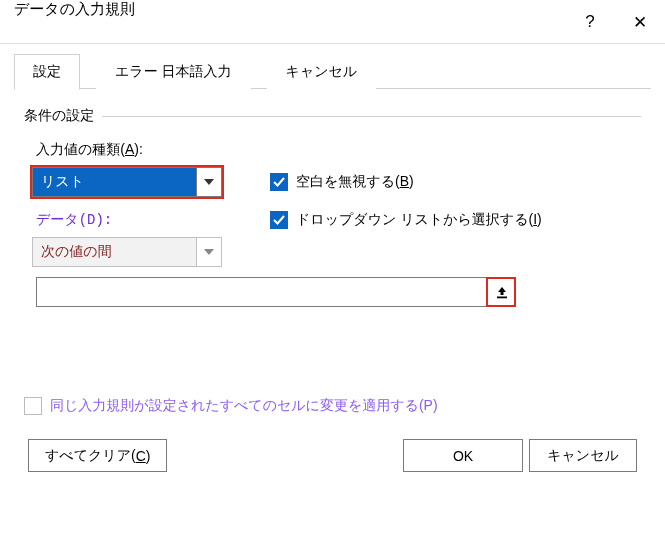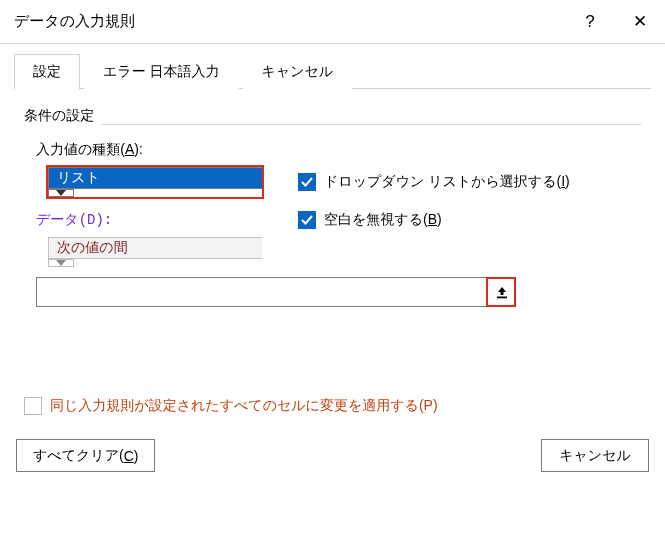--- a/index.html
+++ b/index.html
@@ -7,35 +7,34 @@
     margin: 0;
     font-family: "Meiryo UI", "Yu Gothic UI", sans-serif;
     font-size: 14px;
     background: #fff;
     width: 665px;
     height: 552px;
     overflow: hidden;
   }
   .titlebar {
     display: flex;
-    align-items: center;
     height: 44px;
     padding: 0 0 0 14px;
     border-bottom: 1px solid #ddd;
   }
   .titlebar .title { flex: 1; font-size: 15px; }
   .titlebar .btn {
     width: 50px; height: 44px;
     display: flex; align-items: center; justify-content: center;
     font-size: 17px;
   }
   .tabs {
     display: flex;
     padding: 10px 14px 0 14px;
-    gap: 4px;
+    gap: 16px;
     position: relative;
   }
   .tabs::after {
     content: "";
     position: absolute;
     left: 14px; right: 14px; bottom: 0;
     border-bottom: 1px solid #d0d0d0;
     z-index: 0;
   }
   .tab {
@@ -48,32 +47,32 @@
     z-index: 1;
   }
   .tab.active {
     border-color: #d0d0d0;
     border-bottom: 1px solid #fff;
     margin-bottom: -1px;
     z-index: 2;
   }
   .body { padding: 18px 24px 10px 24px; }
   .fieldset-row {
-    display: flex; align-items: flex-end; margin-bottom: 12px;
+    display: flex; align-items: center; margin-bottom: 12px;
   }
   .fieldset-label { color: #000; margin-right: 8px; white-space: nowrap; }
   .fieldset-line { flex: 1; border-top: 1px solid #d0d0d0; }
-  .row { display: flex; gap: 36px; }
+  .row { display: flex; gap: 48px; }
   .col { display: flex; flex-direction: column; }
   .label { margin: 4px 0 8px 12px; }
   .label.disabled { color: #6d28d9; font-family: Liberation Mono, monospace; }
   .select {
     display: flex;
-    width: 214px; height: 30px;
-    margin-left: 24px; margin-bottom: 10px; flex-direction: column;
+    width: 190px; height: 30px;
+    margin-left: 8px; margin-bottom: 10px;
   }
   .select.highlight { outline: 2px solid #d92b1f; outline-offset: 0; }
   .select .val {
     flex: 1;
     display: flex; align-items: center;
     padding: 0 8px;
     background: #0a66c2;
     color: #fff;
     border: 1px solid #7a7a7a;
     border-right: none;
@@ -110,24 +109,24 @@
     width: 28px; display: flex; align-items: center; justify-content: center;
     border-left: 1px solid #7a7a7a;
     outline: 2px solid #d92b1f; outline-offset: -1px;
   }
   .src-btn svg { width: 14px; height: 14px; }
   .apply-row {
     display: flex; align-items: center;
     margin: 90px 0 0 0;
   }
   .apply-row .chk { border-color: #bbb; }
-  .apply-row .txt { color: #c2410c; }
+  .apply-row .txt { color: #8b5cf6; }
   .footer {
     display: flex; align-items: center;
-    padding: 14px 16px;
+    padding: 14px 28px;
     gap: 6px;
   }
   .footer .spacer { flex: 1; }
   .fbtn {
     min-width: 108px; height: 33px;
     border: 1px solid #7a7a7a;
     background: #fff;
     display: flex; align-items: center; justify-content: center;
     padding: 0 16px;
     font-size: 14px;
@@ -179,29 +178,29 @@
       </div>
     </div>
 
     <div class="col" style="padding-top:30px;">
       <div class="check-row">
         <span class="chk checked">
           <svg viewBox="0 0 12 12">
               <path d="M1 6 L4.5 9.5 L11 2" stroke="#fff" stroke-width="2" fill="none"></path>
             </svg>
         </span>
-        <span><span>ドロップダウン リストから選択する(</span><span class="underline">I</span><span>)</span></span>
+        <span><span>空白を無視する(</span><span class="underline">B</span><span>)</span></span>
       </div>
       <div class="check-row">
         <span class="chk checked">
           <svg viewBox="0 0 12 12">
               <path d="M1 6 L4.5 9.5 L11 2" stroke="#fff" stroke-width="2" fill="none"></path>
             </svg>
         </span>
-        <span><span>空白を無視する(</span><span class="underline">B</span><span>)</span></span>
+        <span><span>ドロップダウン リストから選択する(</span><span class="underline">I</span><span>)</span></span>
       </div>
     </div>
   </div>
 
   <div class="src-row">
     <input class="src-input" value="" style="">
     <div class="src-btn">
       <svg viewBox="0 0 14 14">
         <path d="M7 2 L3 7 L5.5 7 L5.5 10 L8.5 10 L8.5 7 L11 7 Z" fill="#000"></path>
         <rect x="2" y="11.5" width="10" height="1.8" fill="#000"></rect>
@@ -216,14 +215,15 @@
 
 </div>
 
 <div class="footer">
   <div class="fbtn">
       <span>すべてクリア(</span>
       <span class="underline">C</span>
       <span>)</span>
     </div>
   <div class="spacer"></div>
+  <div class="fbtn" style="min-width:120px;">OK</div>
   <div class="fbtn">キャンセル</div>
 </div>
 
 </body></html>

